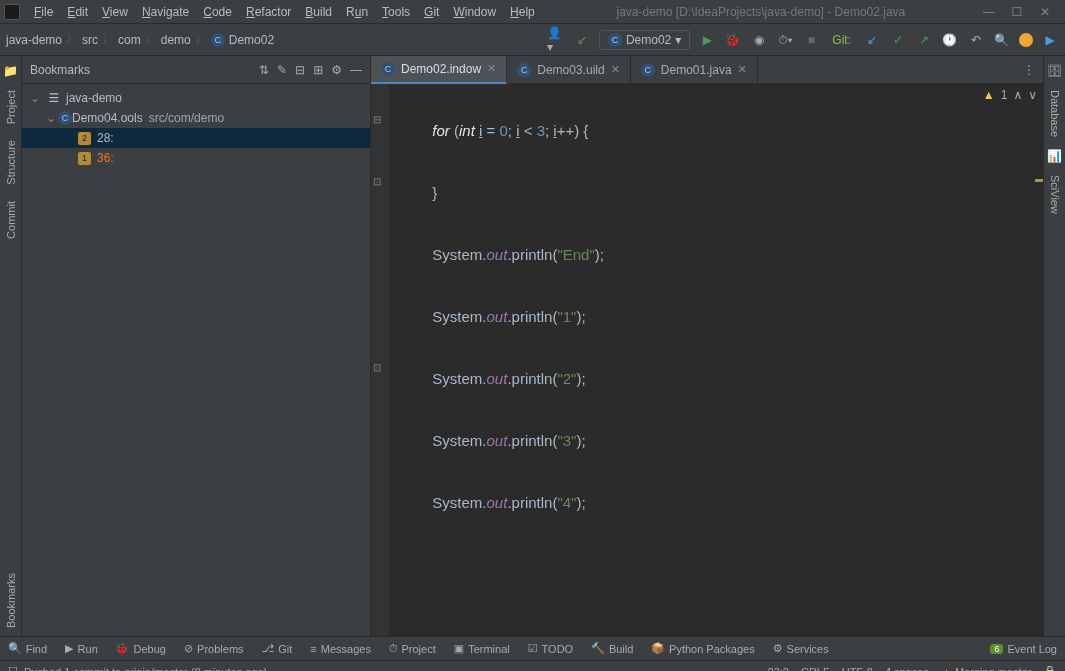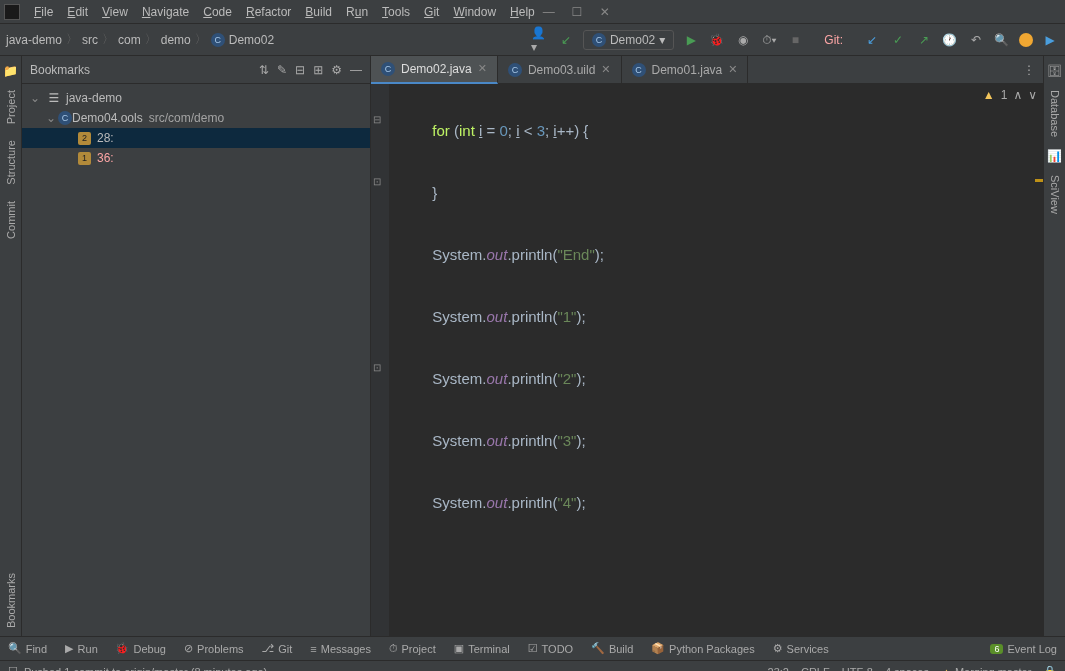--- a/index.html
+++ b/index.html
@@ -15,21 +15,21 @@
 
 .navbar { height: 32px; background: #3c3f41; display: flex; align-items: center; padding: 0 6px; border-bottom: 1px solid #2b2b2b; }
 .breadcrumb { display: flex; align-items: center; gap: 4px; font-size: 12px; }
 .bc-item { color: #bbb; cursor: pointer; }
 .bc-sep { color: #666; }
 .nav-right { margin-left: auto; display: flex; align-items: center; gap: 8px; }
 .run-config { background: #3c3f41; border: 1px solid #555; padding: 2px 8px; border-radius: 3px; display: flex; align-items: center; gap: 4px; cursor: pointer; }
 .icon-btn { width: 18px; height: 18px; display: flex; align-items: center; justify-content: center; cursor: pointer; color: #aaa; }
 .play-icon { color: #499c54; }
 .bug-icon { color: #499c54; }
-.git-label { color: #fca5a5; margin: 0 12px; }
+.git-label { color: #84cc16; margin: 0 4px; }
 .yellow-circle { width: 14px; height: 14px; border-radius: 50%; background: #f0a732; }
 .blue-play { color: #4a9edd; }
 
 .main-area { display: flex; height: 580px; }
 .left-rail { width: 22px; background: #3c3f41; border-right: 1px solid #2b2b2b; display: flex; flex-direction: column; align-items: center; padding-top: 4px; }
 .rail-icon { margin: 4px 0; color: #aaa; cursor: pointer; }
 .rail-text { writing-mode: vertical-rl; transform: rotate(180deg); margin: 8px 0; color: #aaa; font-size: 11px; cursor: pointer; }
 .rail-bottom { margin-top: auto; }
 
 .bookmarks-panel { width: 349px; background: #3c3f41; border-right: 1px solid #2b2b2b; display: flex; flex-direction: column; }
@@ -56,21 +56,21 @@
 .tab-close { color: #888; font-size: 11px; }
 .tab-spacer { flex: 1; }
 .tab-menu { padding: 0 8px; color: #aaa; cursor: pointer; }
 
 .code-area { flex: 1; display: flex; overflow: hidden; position: relative; }
 .gutter { width: 52px; background: #313335; text-align: right; padding-right: 12px; color: #606366; font-family: "Consolas", monospace; font-size: 14px; line-height: 31px; padding-top: 0; }
 .fold-gutter { width: 18px; background: #313335; position: relative; }
 .fold-mark { position: absolute; left: 2px; width: 12px; height: 12px; color: #888; font-size: 10px; }
 .code { flex: 1; font-family: "Consolas", monospace; font-size: 15px; line-height: 31px; padding-left: 10px; white-space: pre; color: #a9b7c6; position: relative; }
 .code-line { height: 31px; }
-.kw { color: #bef264; }
+.kw { color: #e5e5e5; font-style: italic; }
 .num { color: #6897bb; }
 .str { color: #6a8759; }
 .field { color: #9876aa; font-style: italic; }
 .var-u { text-decoration: underline; }
 
 .code-controls { position: absolute; top: 4px; right: 6px; display: flex; gap: 6px; color: #aaa; z-index: 5; }
 .warn-tri { color: #f2c55c; }
 .code-scroll { position: absolute; right: 0; top: 0; bottom: 0; width: 12px; background: #2b2b2b; }
 .scroll-mark-warn { position: absolute; right: 0; width: 8px; height: 3px; background: #be9117; }
 
@@ -98,20 +98,21 @@
     <span class="menu-item"><u>N</u>avigate</span>
     <span class="menu-item"><u>C</u>ode</span>
     <span class="menu-item"><u>R</u>efactor</span>
     <span class="menu-item"><u>B</u>uild</span>
     <span class="menu-item">R<u>u</u>n</span>
     <span class="menu-item"><u>T</u>ools</span>
     <span class="menu-item"><u>G</u>it</span>
     <span class="menu-item"><u>W</u>indow</span>
     <span class="menu-item"><u>H</u>elp</span>
   </div>
+  <div class="title-text">java-demo [D:\IdeaProjects\java-demo] - Demo02.java</div>
   <div class="win-controls">
     <span class="win-btn">—</span>
     <span class="win-btn">☐</span>
     <span class="win-btn">✕</span>
   </div>
 </div>
 
 <div class="navbar">
   <div class="breadcrumb">
     <span class="bc-item">java-demo</span>
@@ -182,30 +183,30 @@
         <span class="class-icon">C</span>
         <span class="tree-label">Demo04.ools</span>
         <span class="tree-sub">src/com/demo</span>
       </div>
       <div class="tree-row tree-indent-2 selected">
         <span class="bm-num">2</span>
         <span class="tree-label" style="margin-left:6px">28:</span>
       </div>
       <div class="tree-row tree-indent-2">
         <span class="bm-num">1</span>
-        <span class="tree-label" style="margin-left:6px;color:#fca5a5">36:</span>
+        <span class="tree-label" style="margin-left:6px;color:#f97316">36:</span>
       </div>
     </div>
   </div>
 
   <div class="editor-area">
     <div class="tabs">
       <div class="tab active">
         <span class="class-icon">C</span>
-        <span>Demo02.java</span>
+        <span>Demo02.indow</span>
         <span class="tab-close">✕</span>
       </div>
       <div class="tab">
         <span class="class-icon">C</span>
         <span>Demo03.uild</span>
         <span class="tab-close">✕</span>
       </div>
       <div class="tab">
         <span class="class-icon">C</span>
         <span>Demo01.java</span>

